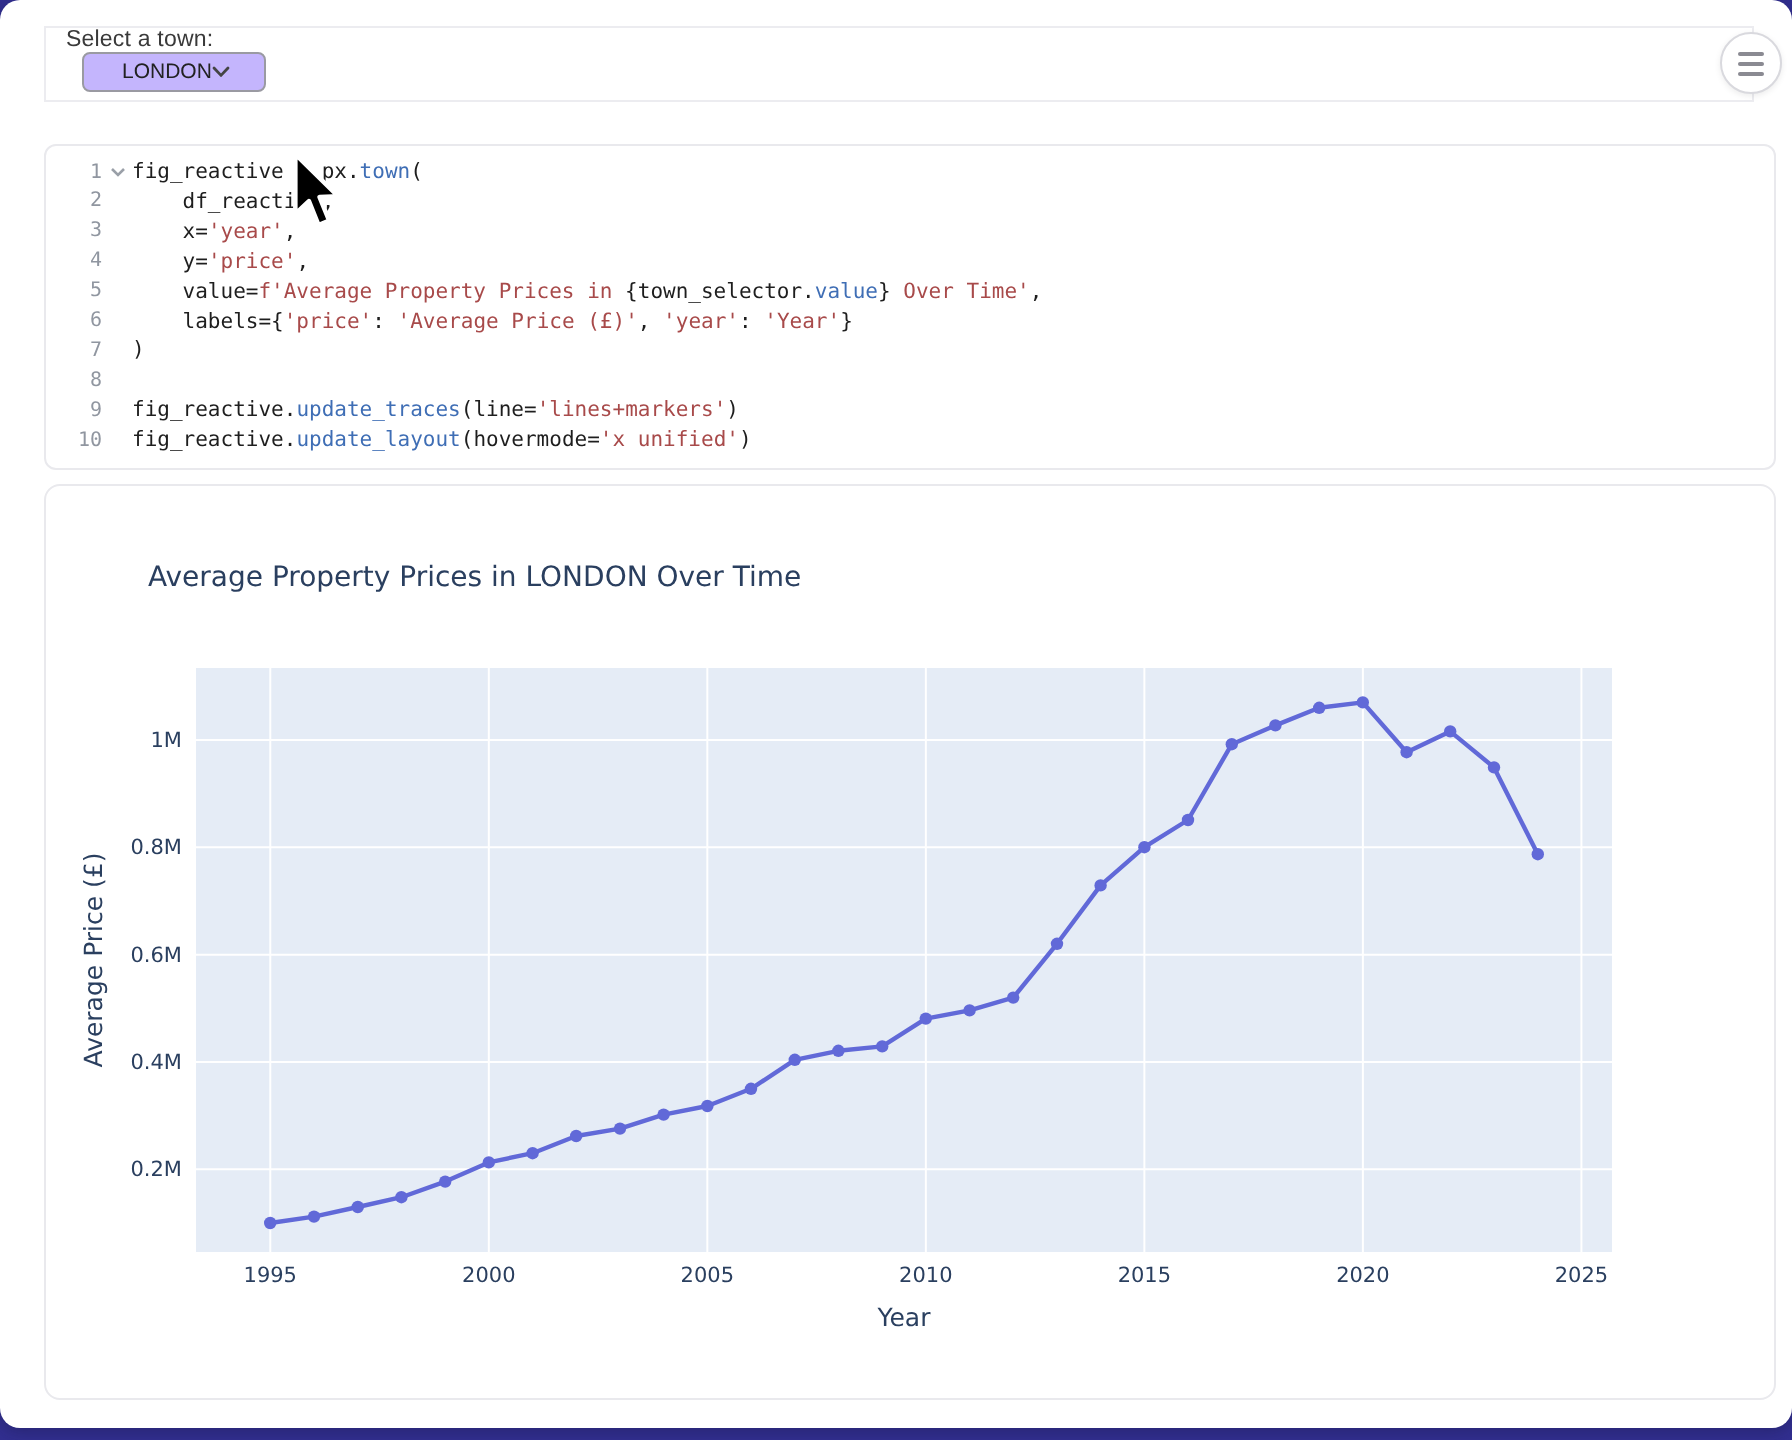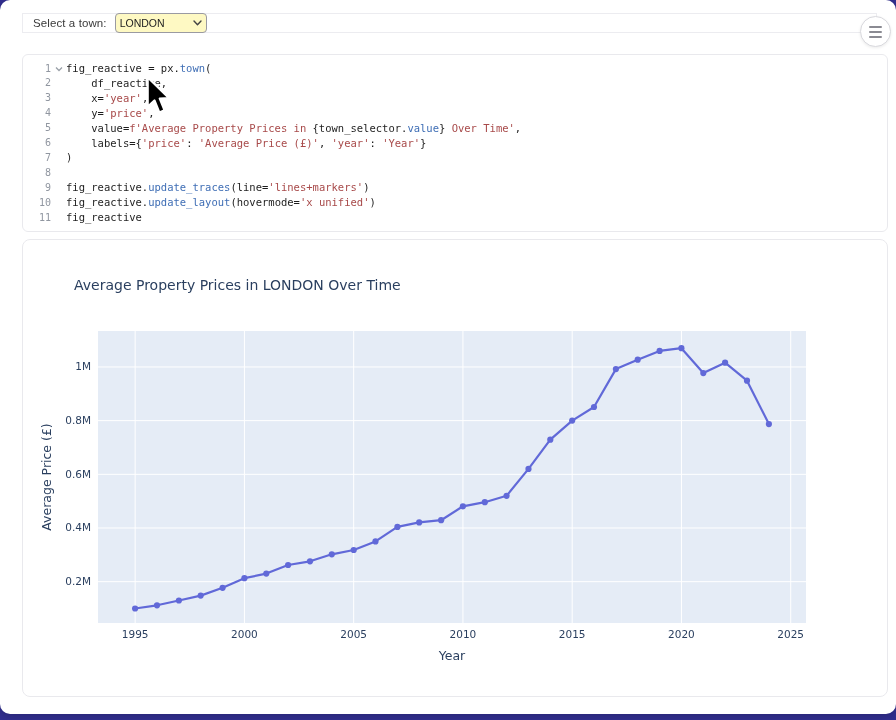--- a/index.html
+++ b/index.html
@@ -1,25 +1,25 @@
 <!DOCTYPE html>
 <html><head>
 <meta charset="utf-8">
 <style>
   html,body{margin:0;padding:0;width:896px;height:720px;overflow:hidden;
     background:#322f90;font-family:"Liberation Sans",sans-serif;}
   .card{position:absolute;left:0;top:0;right:0;bottom:6px;background:#ffffff;
     border-radius:10px;box-shadow:0 2px 8px rgba(20,20,60,.35);overflow:hidden;}
   
-  .selector-cell{margin:13px 19px 0 22px;height:20px;background:#fff;
-    border:1px solid #ececf0;display:flex;align-items:center;padding-left:10px;box-sizing:border-box;}
+  .selector-cell{margin:13px 19px 0 22px;height:38px;background:#fff;
+    border:1px solid #ececf0;display:flex;padding-left:10px;box-sizing:border-box;flex-direction:column;}
   .selector-label{font-size:11.5px;color:#3a3a3a;letter-spacing:.1px;}
-  .dropdown{margin-left:8px;width:92px;height:20px;background:#fef9c3;
+  .dropdown{margin-left:8px;width:92px;height:20px;background:#c4b5fd;
     border:1px solid #9a9aa2;border-radius:4px;display:flex;align-items:center;
-    padding:0 4px;box-sizing:border-box;cursor:default;}
+    padding:0 19px;box-sizing:border-box;cursor:default;}
   .dropdown .val{font-size:10.5px;color:#222;flex:1;}
   .chev{width:9px;height:6px;flex:0 0 auto;}
   
   .menu-btn{position:absolute;top:16px;right:5px;width:29px;height:29px;border-radius:50%;
     background:#fff;border:1px solid #d9d9de;box-shadow:0 1px 3px rgba(0,0,0,.08);
     display:flex;flex-direction:column;align-items:center;justify-content:center;gap:3px;}
   .menu-btn i{display:block;width:13px;height:2px;background:#8a8a92;border-radius:1px;}
   
   .code-cell{margin:21px 8px 0 22px;border:1px solid #e9e9ed;border-radius:6px;
     background:#fff;padding:6px 0 6px 0;}
@@ -62,21 +62,20 @@
             </svg></span><span class="src"><span class="tok-p">fig_reactive = px.</span><span class="tok-f">town</span><span class="tok-p">(</span></span></div>
         <div class="code-line"><span class="num">2</span><span class="fold"></span><span class="src"><span class="tok-p">    df_reactive,</span></span></div>
         <div class="code-line"><span class="num">3</span><span class="fold"></span><span class="src"><span class="tok-p">    x=</span><span class="tok-s">'year'</span><span class="tok-p">,</span></span></div>
         <div class="code-line"><span class="num">4</span><span class="fold"></span><span class="src"><span class="tok-p">    y=</span><span class="tok-s">'price'</span><span class="tok-p">,</span></span></div>
         <div class="code-line"><span class="num">5</span><span class="fold"></span><span class="src"><span class="tok-p">    value=</span><span class="tok-s">f'Average Property Prices in </span><span class="tok-p">{town_selector.</span><span class="tok-a">value</span><span class="tok-p">}</span><span class="tok-s"> Over Time'</span><span class="tok-p">,</span></span></div>
         <div class="code-line"><span class="num">6</span><span class="fold"></span><span class="src"><span class="tok-p">    labels={</span><span class="tok-s">'price'</span><span class="tok-p">: </span><span class="tok-s">'Average Price (£)'</span><span class="tok-p">, </span><span class="tok-s">'year'</span><span class="tok-p">: </span><span class="tok-s">'Year'</span><span class="tok-p">}</span></span></div>
         <div class="code-line"><span class="num">7</span><span class="fold"></span><span class="src"><span class="tok-p">)</span></span></div>
         <div class="code-line"><span class="num">8</span><span class="fold"></span><span class="src"><span class="tok-p"></span></span></div>
         <div class="code-line"><span class="num">9</span><span class="fold"></span><span class="src"><span class="tok-p">fig_reactive.</span><span class="tok-f">update_traces</span><span class="tok-p">(line=</span><span class="tok-s">'lines+markers'</span><span class="tok-p">)</span></span></div>
         <div class="code-line"><span class="num">10</span><span class="fold"></span><span class="src"><span class="tok-p">fig_reactive.</span><span class="tok-f">update_layout</span><span class="tok-p">(hovermode=</span><span class="tok-s">'x unified'</span><span class="tok-p">)</span></span></div>
-        <div class="code-line"><span class="num">11</span><span class="fold"></span><span class="src"><span class="tok-p">fig_reactive</span></span></div>
       </div>
   </div>
 
   <div class="output-cell">
     <svg id="chart" width="862" height="456" viewBox="0 0 862 456">
         <rect x="75" y="91" width="708" height="292" fill="#e5ecf6"></rect>
         <g>
           <line x1="112.14814814814903" x2="112.14814814814903" y1="91" y2="383" stroke="#ffffff" stroke-width="1"></line>
           <line x1="221.407407407408" x2="221.407407407408" y1="91" y2="383" stroke="#ffffff" stroke-width="1"></line>
           <line x1="330.66666666666697" x2="330.66666666666697" y1="91" y2="383" stroke="#ffffff" stroke-width="1"></line>

